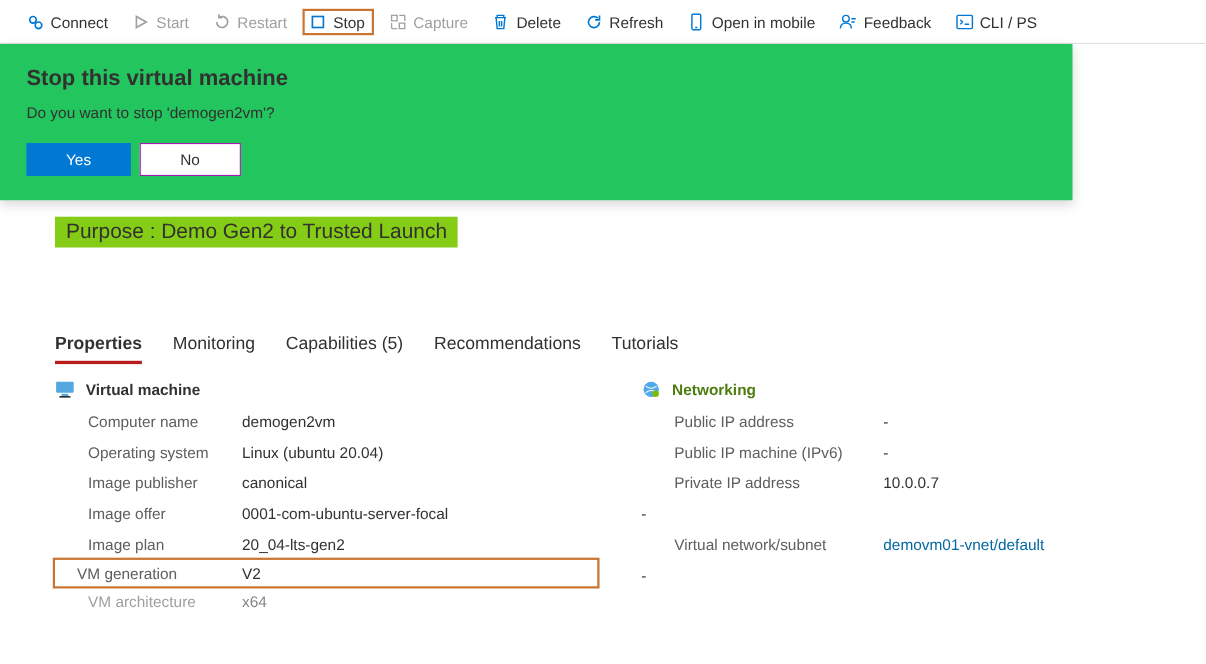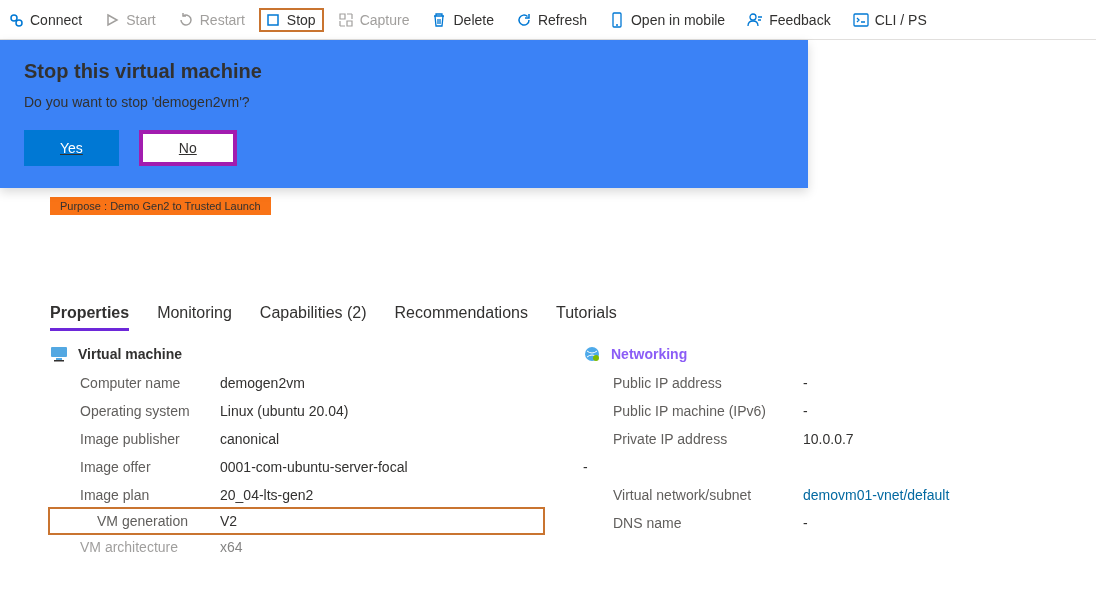--- a/index.html
+++ b/index.html
@@ -11,21 +11,21 @@
     background: #fff;
     width: 1096px;
     height: 604px;
     overflow: hidden;
     position: relative;
   }
   .toolbar {
     display: flex;
     align-items: center;
     height: 40px;
-    padding: 0 0;
+    padding: 0 16px;
     border-bottom: 1px solid #e1dfdd;
     gap: 6px;
   }
   .tb-btn {
     display: inline-flex;
     align-items: center;
     gap: 6px;
     padding: 4px 8px;
     cursor: pointer;
     color: #323130;
@@ -35,111 +35,111 @@
   .tb-btn .ic { width: 16px; height: 16px; display:inline-flex; align-items:center; justify-content:center; }
   .tb-btn .ic svg { overflow: visible; }
   .highlight-stop {
     border: 2px solid #c97430;
     padding: 2px 6px 2px 4px;
   }
   .dialog {
     position: absolute;
     top: 40px;
     left: 0;
-    width: 808px;
-    background: #3b82f6;
+    width: 975px;
+    background: #22c55e;
     padding: 20px 24px 22px 24px;
     box-shadow: 0 4px 10px rgba(0,0,0,0.15);
     z-index: 10;
   }
   .dialog h2 {
     margin: 0 0 10px 0;
     font-size: 20px;
     font-weight: 600;
   }
   .dialog p {
     margin: 11px 0 20px 0;
     font-size: 14px;
     color: #323130;
   }
-  .dialog-btns { display:flex; gap:20px;text-decoration:underline; }
+  .dialog-btns { display:flex; gap:8px; }
   .btn-primary {
     background:#0078d4; color:#fff; border:none; padding:7px 36px; font-size:14px; cursor:pointer;
   }
   .btn-secondary {
-    background:#fff; color:#323130; border:4px solid #a21caf; padding:6px 36px; font-size:14px; cursor:pointer;
+    background:#fff; color:#323130; border:1px solid #a21caf; padding:6px 36px; font-size:14px; cursor:pointer;
   }
   .tags-row {
     position:absolute;
     top: 197px;
     left: 50px;
   }
   .tag {
-    background:#f97316;
+    background:#84cc16;
     padding: 3px 10px;
-    font-size: 11px;
+    font-size: 19px;
     display:inline-block;
   }
   .tabs {
     position:absolute;
     top: 298px;
     left: 50px;
     right: 20px;
     display:flex;
     gap: 28px;
     border-bottom: none;
   }
   .tab {
     font-size: 16px;
     padding: 6px 0;
     cursor:pointer;
     color:#323130;
   }
   .tab.active {
     font-weight: 600;
-    border-bottom: 3px solid #6d28d9;
+    border-bottom: 3px solid #b91c1c;
   }
   .content {
     position:absolute;
     top: 345px;
     left: 50px;
     right: 20px;
     display:flex;
     gap: 40px;
   }
   .col { flex: 1; }
   .section-head {
     display:flex;
     align-items:center;
     gap:10px;
     font-weight:600;
     margin-bottom: 6px;
   }
   .section-head.vm { color:#323130; }
-  .section-head.net { color:#8b5cf6; }
+  .section-head.net { color:#4d7c0f; }
   .sec-icon { width:18px; height:18px; display:inline-flex; align-items:center; justify-content:center; }
   .kv {
     display:flex;
     align-items:baseline;
     padding: 6px 0;
   }
   .kv .k {
     width: 170px;
     color:#605e5c;
     flex-shrink:0;
     padding-left: 30px;
   }
   .kv .v { color:#323130; }
   .kv .v.link { color:#0369a1; cursor:pointer; }
   .highlight-row {
     outline: 2px solid #c97430;
     outline-offset: 0;
     padding: 4px 0;
   }
-  .highlight-row .k { padding-left: 47px; }
+  .highlight-row .k { padding-left: 20px; }
   .col.right .kv .k { width: 220px; padding-left: 30px; }
 </style>
 </head>
 <body>
 
 <div class="toolbar">
   <div class="tb-btn">
     <span class="ic">
       <svg width="16" height="16" viewBox="0 0 16 16" fill="none" stroke="#0078d4" stroke-width="1.5">
           <circle cx="6" cy="6" r="3"></circle>
@@ -238,21 +238,21 @@
   </div>
 </div>
 
 <div class="tags-row">
   <span class="tag">Purpose : Demo Gen2 to Trusted Launch</span>
 </div>
 
 <div class="tabs">
   <div class="tab active">Properties</div>
   <div class="tab">Monitoring</div>
-  <div class="tab">Capabilities (2)</div>
+  <div class="tab">Capabilities (5)</div>
   <div class="tab">Recommendations</div>
   <div class="tab">Tutorials</div>
 </div>
 
 <div class="content">
   <div class="col">
     <div class="section-head vm">
       <span class="sec-icon">
         <svg width="18" height="18" viewBox="0 0 18 18">
             <rect x="1" y="2" width="16" height="10" rx="1" fill="#53a8e2"></rect>
@@ -316,17 +316,16 @@
       <span class="v">10.0.0.7</span>
     </div>
     <div class="kv">
       <span class="v">-</span>
     </div>
     <div class="kv">
       <span class="k">Virtual network/subnet</span>
       <span class="v link">demovm01-vnet/default</span>
     </div>
     <div class="kv">
-      <span class="k">DNS name</span>
       <span class="v">-</span>
     </div>
   </div>
 </div>
 
 </body></html>

